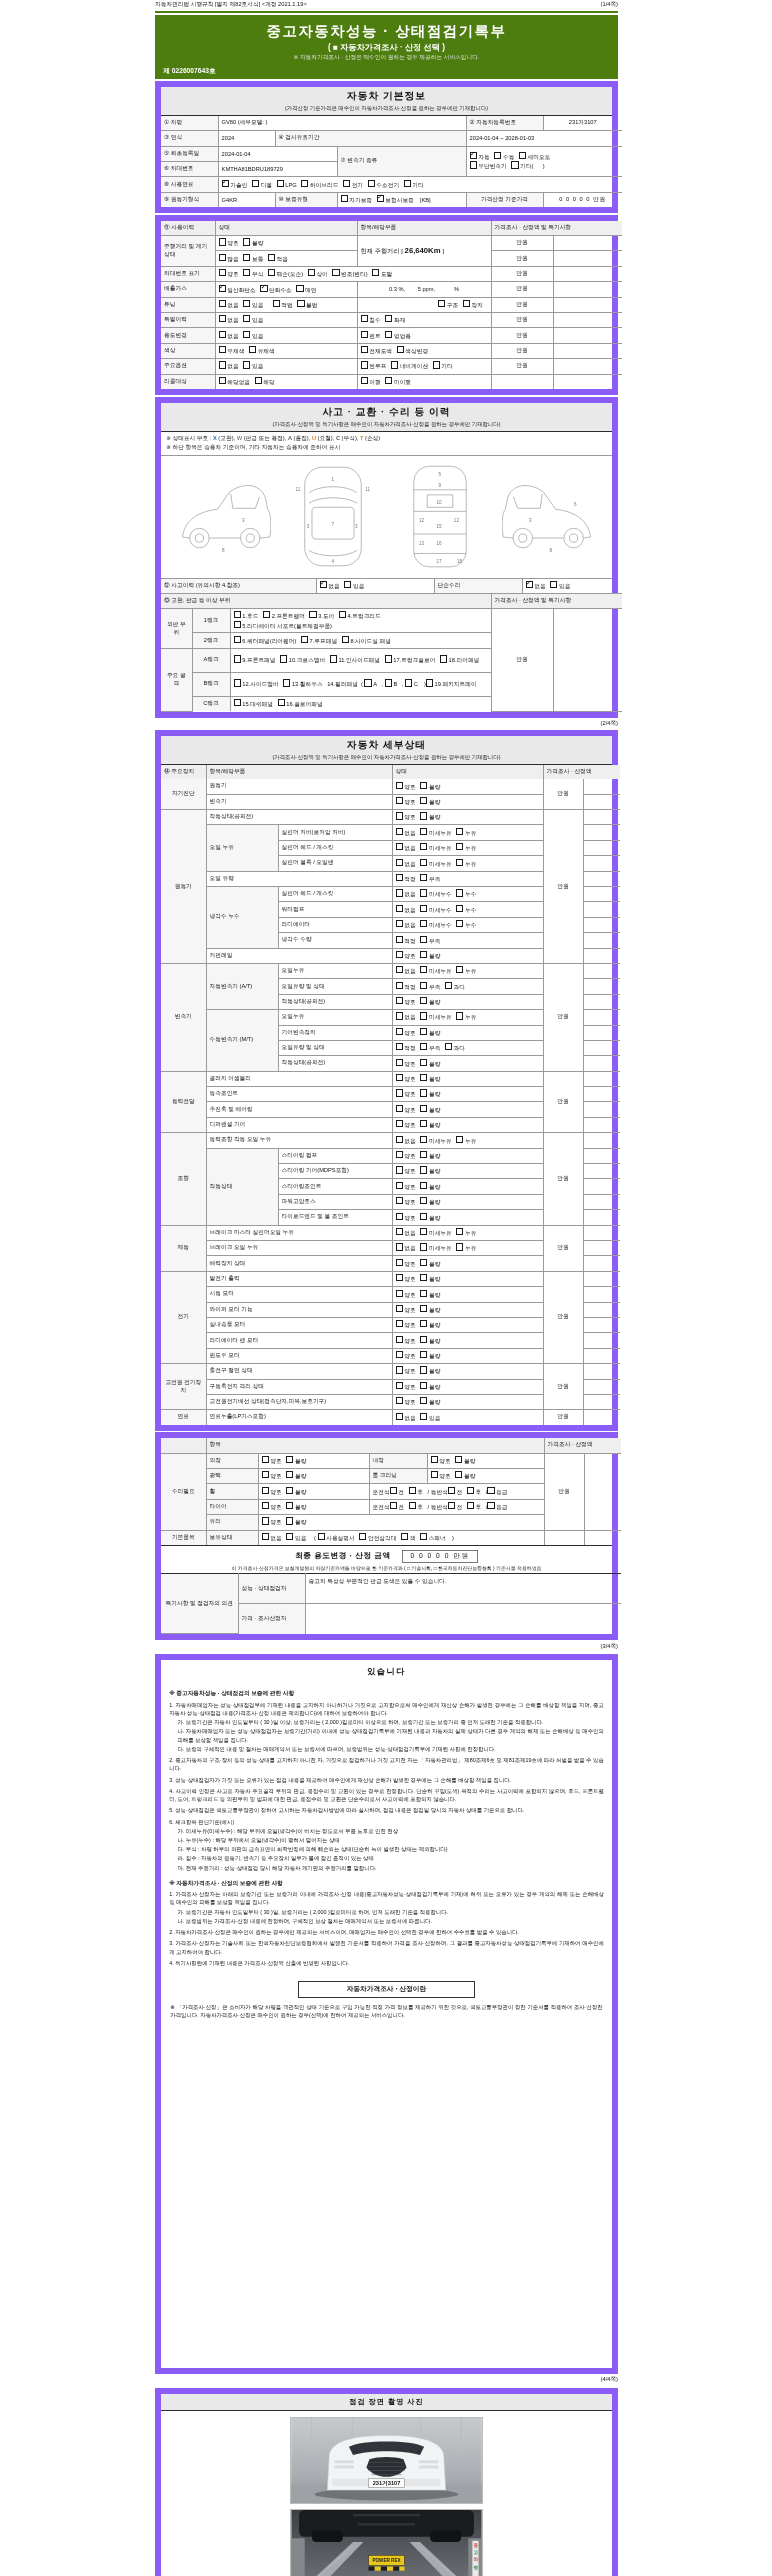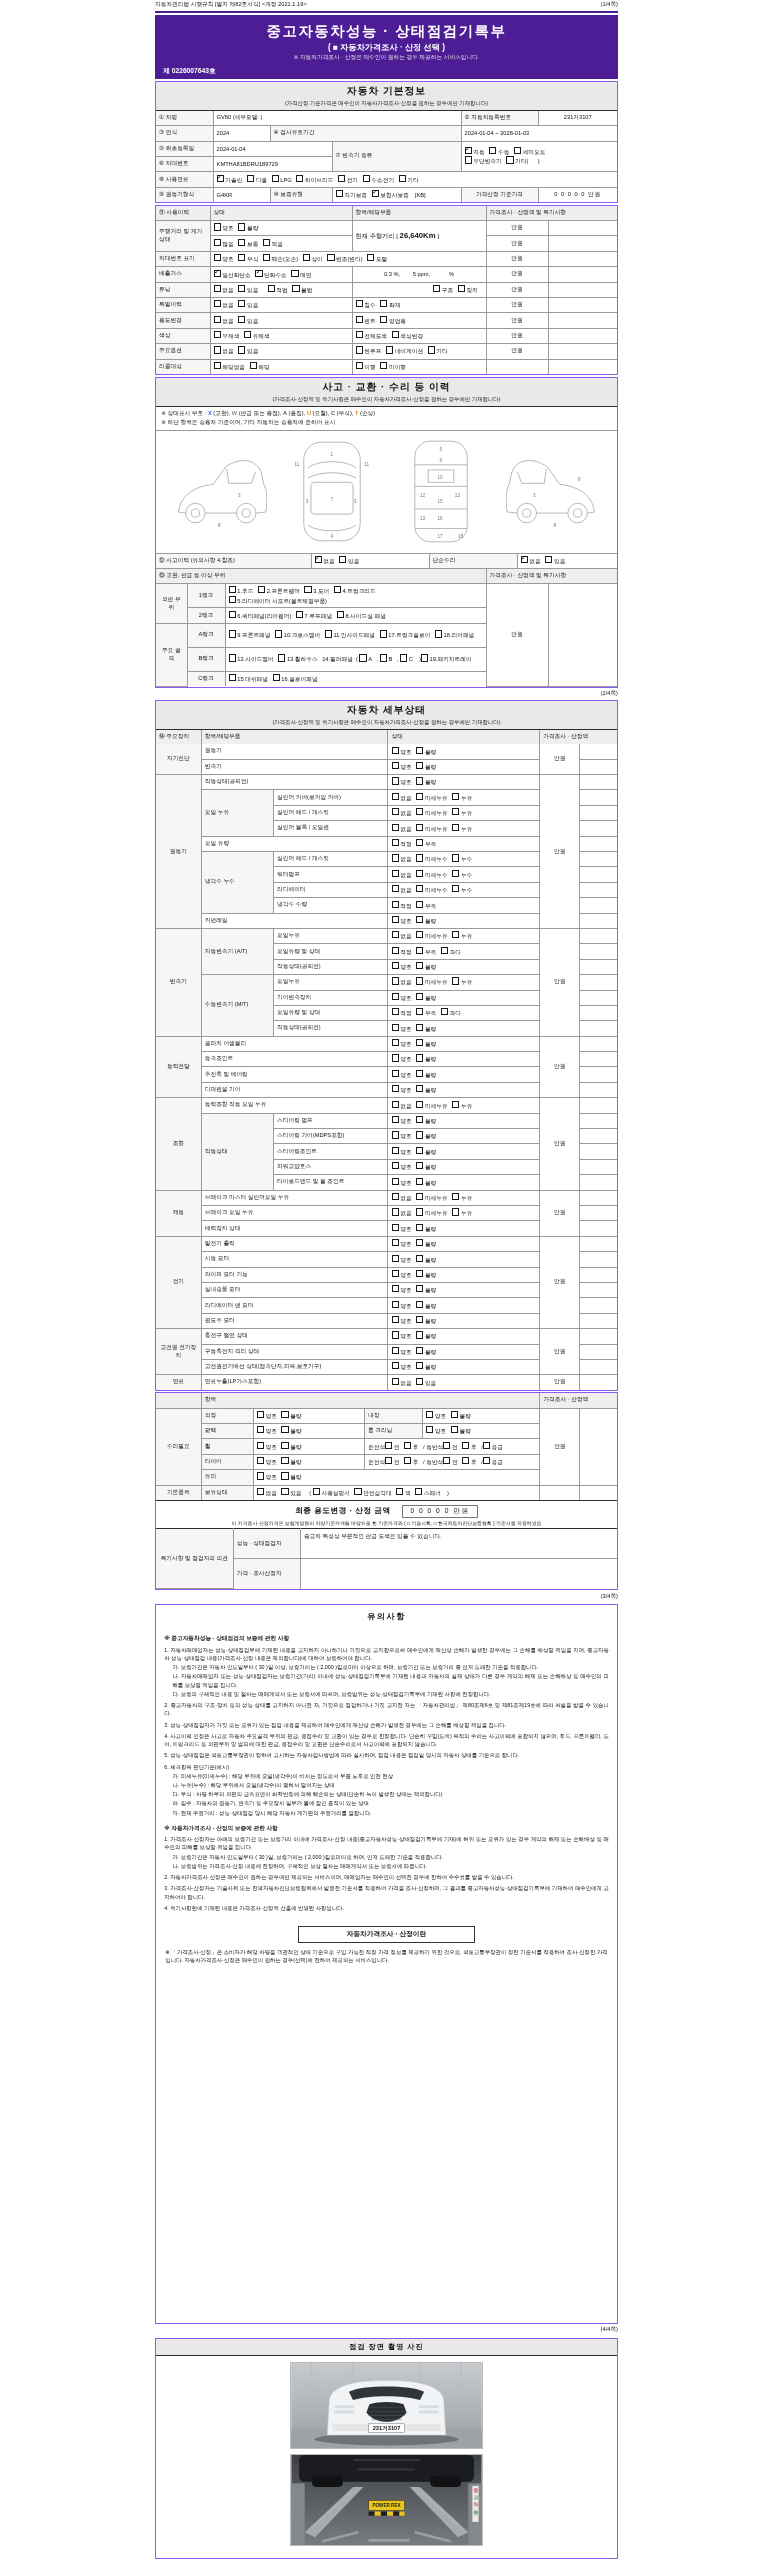--- a/index.html
+++ b/index.html
@@ -2,29 +2,29 @@
 <html style="font-size:8.2px"><head>
 <meta charset="utf-8">
 <style>
   html,body{margin:0;padding:0;}
   body{width:773px;height:2576px;background:#fff;position:relative;overflow:hidden;
        font-family:"Liberation Sans","DejaVu Sans",sans-serif;color:#111;}
   .page{position:absolute;left:155px;top:1px;width:463px;}
   .topline{display:flex;justify-content:space-between;font-size:5.7px;color:#111;}
   .marker{text-align:right;font-size:5.7px;color:#111;margin-top:2.6px;}
   
-  .hdr{background:#4c1d95;color:#fff;text-align:center;position:relative;margin-top:1.5px;
+  .hdr{background:#4d7c0f;color:#fff;text-align:center;position:relative;margin-top:1.5px;
        padding:8.2px 8.2px 3.1px 8.2px;}
   .hdr::before{content:"";position:absolute;top:2.1px;left:0;right:0;height:2.1px;background:#fff;}
   .hdr h1{margin:3.1px 0 1px 0;font-size:14.4px;letter-spacing:1.5px;}
   .hdr .sub{font-size:8.2px;font-weight:bold;margin:1px 0;}
   .hdr .note{font-size:5.7px;color:#e3e3e3;margin-top:1px;}
   .hdr .docno{text-align:left;font-size:6.7px;font-weight:bold;margin-top:5.2px;}
   
-  .bx{border:1px solid #8b5cf6;background:#fff;margin-top:1.5px;}
+  .bx{border:6px solid #8b5cf6;background:#fff;margin-top:1.5px;}
   .sec-head{background:#e9e9e9;text-align:center;padding:3.6px 2.1px 3.1px 2.1px;border-bottom:1px solid #2c2c2c;}
   .sec-head .t{font-size:9.8px;font-weight:bold;letter-spacing:1px;}
   .sec-head .n{font-size:5.4px;margin-top:1.5px;color:#222;}
   table{border-collapse:collapse;width:100%;table-layout:fixed;}
   td{border:0.5px solid #9a9a9a;padding:0.5px 3.1px;font-size:5.7px;height:13.4px;vertical-align:middle;
      overflow:hidden;}
   td:first-child{border-left:none;} td:last-child{border-right:none;}
   tr:first-child>td{border-top:none;} tr:last-child>td{border-bottom:none;}
   .lab{background:#f6f6f6;}
   .thead td{background:#efefef;}
@@ -688,21 +688,21 @@
         <td class="lab">가격 · 조사산정자</td>
         <td></td>
       </tr>
     </tbody>
       </table>
   </div>
 
   <div class="marker">(3/4쪽)</div>
 
   <div class="bx nt-wrap" style="margin-top:3.1px">
-    <div class="nt-title">유의사항</div>
+    <div class="nt-title">있습니다</div>
     <div class="nt-body" id="notices-body">
         <div class="nt-h">※ 중고자동차성능 · 상태점검의 보증에 관한 사항</div>
         <div class="nt-n">1. 자동차매매업자는 성능·상태점검부에 기재된 내용을 고지하지 아니하거나 거짓으로 고지함으로써 매수인에게 재산상 손해가 발생한 경우에는 그 손해를 배상할 책임을 지며, 중고자동차 성능·상태점검 내용(가격조사·산정 내용은 제외합니다)에 대하여 보증하여야 합니다.</div>
         <div class="nt-s">가. 보증기간은 자동차 인도일부터 ( 30 )일 이상, 보증거리는 ( 2,000 )킬로미터 이상으로 하며, 보증기간 또는 보증거리 중 먼저 도래한 기준을 적용합니다.</div>
         <div class="nt-s">나. 자동차매매업자 또는 성능·상태점검자는 보증기간(거리) 이내에 성능·상태점검기록부에 기재된 내용과 자동차의 실제 상태가 다른 경우 계약의 해제 또는 손해배상 등 매수인의 피해를 보상할 책임을 집니다.</div>
         <div class="nt-s">다. 보증의 구체적인 내용 및 절차는 매매계약서 또는 보증서에 따르며, 보증범위는 성능·상태점검기록부에 기재된 사항에 한정합니다.</div>
         <div class="nt-n">2. 중고자동차의 구조·장치 등의 성능·상태를 고지하지 아니한 자, 거짓으로 점검하거나 거짓 고지한 자는 「자동차관리법」 제80조제6호 및 제81조제19호에 따라 처벌을 받을 수 있습니다.</div>
         <div class="nt-n">3. 성능·상태점검자가 거짓 또는 오류가 있는 점검 내용을 제공하여 매수인에게 재산상 손해가 발생한 경우에는 그 손해를 배상할 책임을 집니다.</div>
         <div class="nt-n">4. 사고이력 인정은 사고로 자동차 주요골격 부위의 판금, 용접수리 및 교환이 있는 경우로 한정합니다. 단순히 꾸밈(도색) 목적의 수리는 사고이력에 포함되지 않으며, 후드, 프론트휀더, 도어, 트렁크리드 등 외판부위 및 범퍼에 대한 판금, 용접수리 및 교환은 단순수리로서 사고이력에 포함되지 않습니다.</div>
         <div class="nt-n">5. 성능·상태점검은 국토교통부장관이 정하여 고시하는 자동차검사방법에 따라 실시하며, 점검 내용은 점검일 당시의 자동차 상태를 기준으로 합니다.</div>

